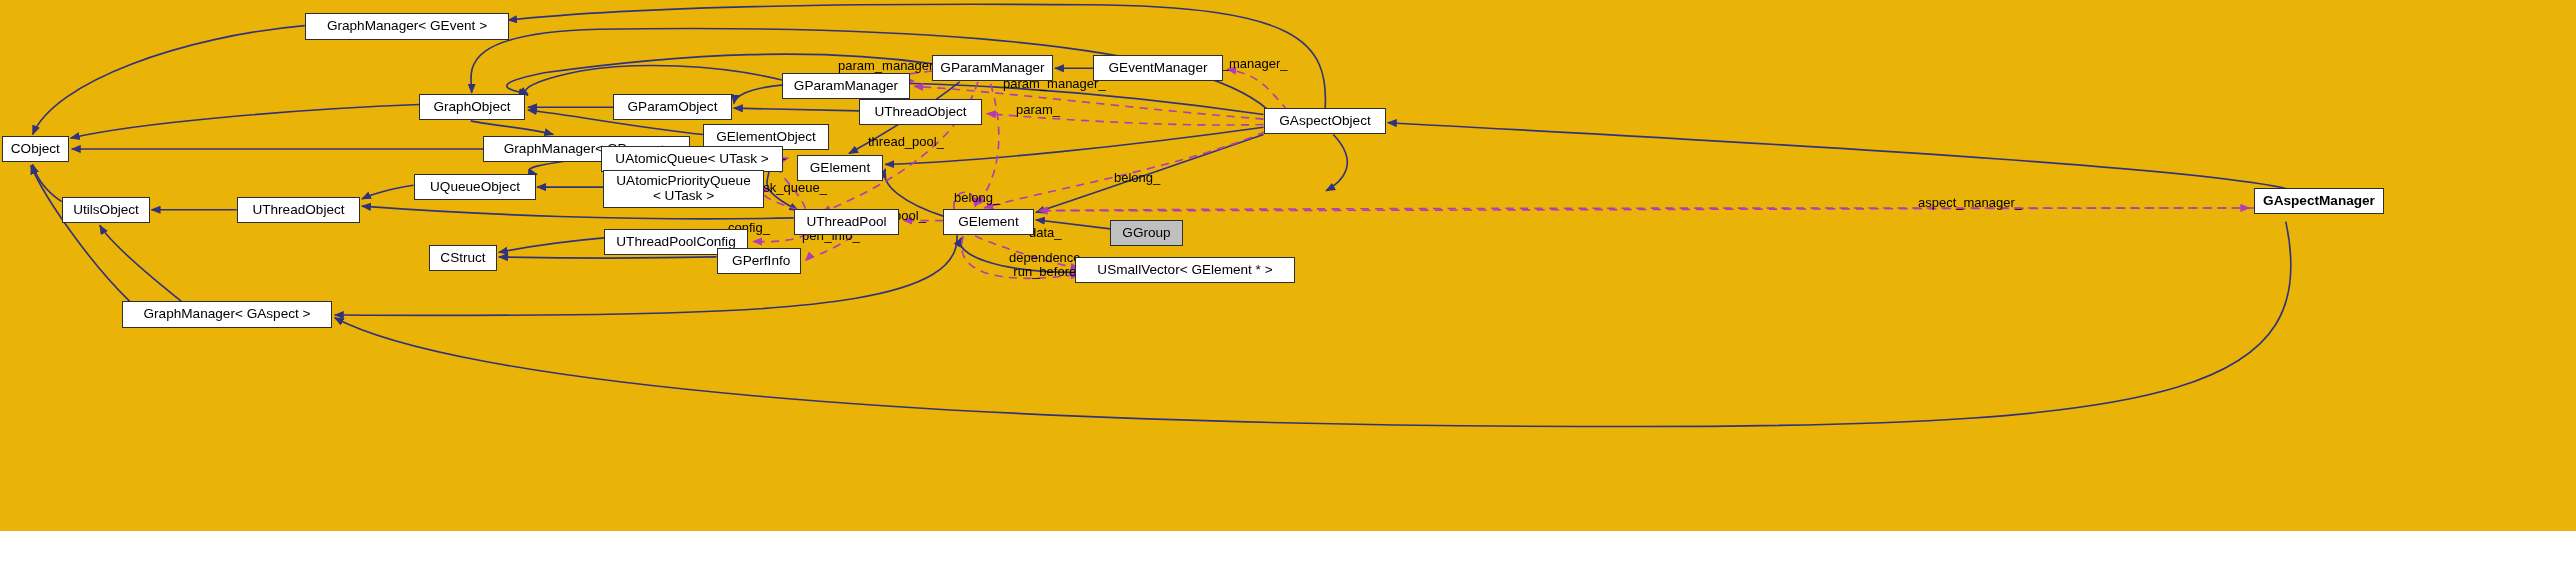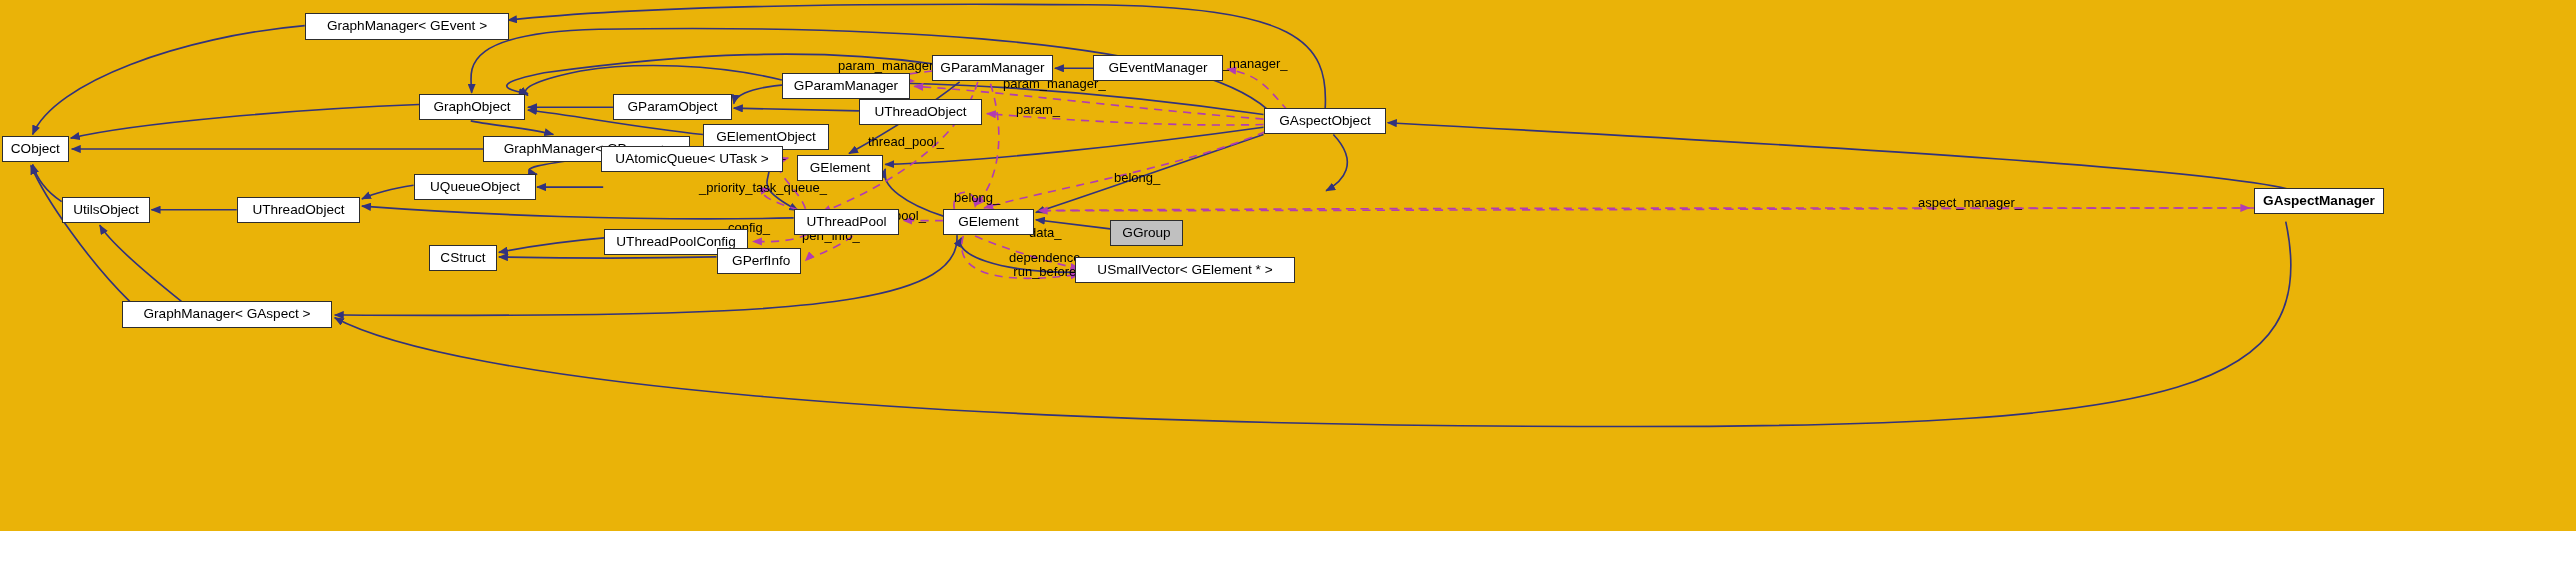--- a/index.html
+++ b/index.html
@@ -171,20 +171,22 @@
   <div class="node" style="left:1264px;top:108px;width:122px;height:26px;">GAspectObject</div>
   <div class="node" style="left:419px;top:94px;width:106px;height:26px;">GraphObject</div>
   <div class="node" style="left:613px;top:94px;width:119px;height:26px;">GParamObject</div>
   <div class="node" style="left:859px;top:99px;width:123px;height:26px;">UThreadObject</div>
   <div class="node" style="left:1.8px;top:136px;width:67px;height:26px;">CObject</div>
   <div class="node" style="left:483px;top:136px;width:207px;height:26px;">GraphManager&lt; GParam &gt;</div>
   <div class="node" style="left:703px;top:124px;width:126px;height:26px;">GElementObject</div>
   <div class="node" style="left:601px;top:146px;width:182px;height:26px;">UAtomicQueue&lt; UTask &gt;</div>
   <div class="node" style="left:797px;top:155px;width:86px;height:26px;">GElement</div>
   <div class="node" style="left:414px;top:174px;width:122px;height:26px;">UQueueObject</div>
+  <div class="node" style="left:603px;top:170px;width:161px;height:38px;">UAtomicPriorityQueue
+&lt; UTask &gt;</div>
   <div class="node" style="left:62px;top:197px;width:88px;height:26px;">UtilsObject</div>
   <div class="node" style="left:237px;top:197px;width:123px;height:26px;">UThreadObject</div>
   <div class="node" style="left:2254px;top:188px;width:130px;height:26px;font-weight:bold;">GAspectManager</div>
   <div class="node" style="left:794px;top:209px;width:105px;height:26px;">UThreadPool</div>
   <div class="node" style="left:943px;top:209px;width:91px;height:26px;text-align:right;">GElement</div>
   <div class="node highlight" style="left:1110px;top:220px;width:73px;height:26px;">GGroup</div>
   <div class="node" style="left:429px;top:245px;width:68px;height:26px;">CStruct</div>
   <div class="node" style="left:604px;top:229px;width:144px;height:26px;">UThreadPoolConfig</div>
   <div class="node" style="left:717px;top:248px;width:84px;height:26px;padding-left:8px;">GPerfInfo</div>
   <div class="node" style="left:1075px;top:257px;width:220px;height:26px;">USmallVector&lt; GElement * &gt;</div>

